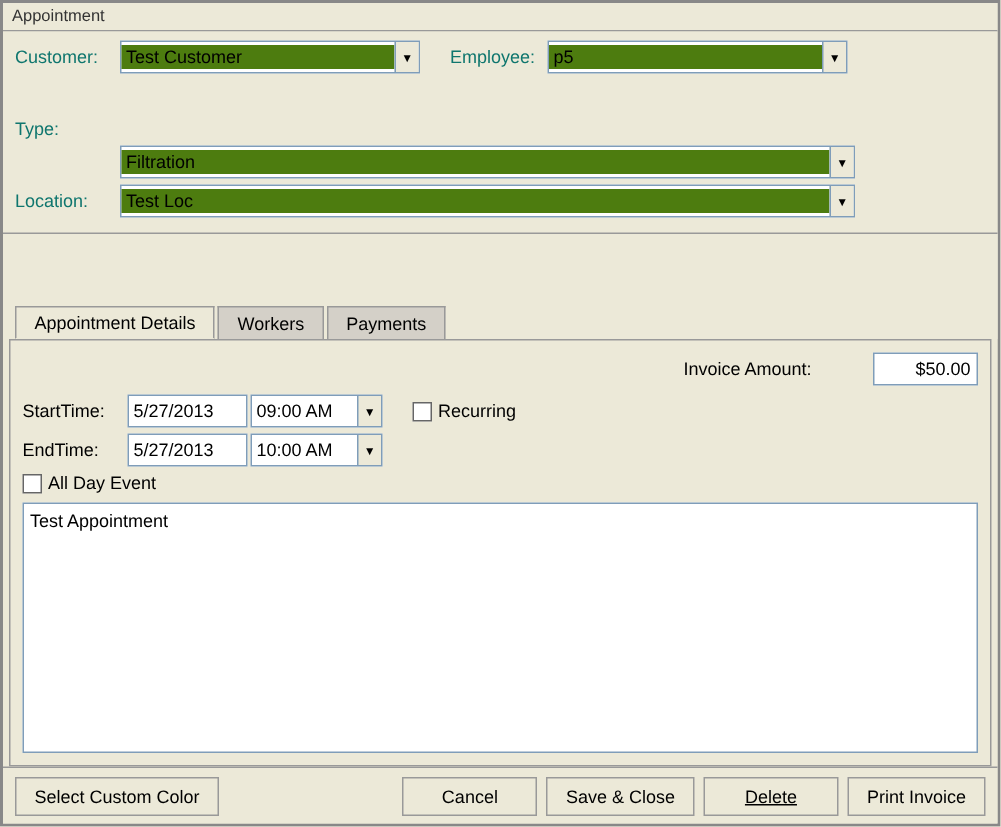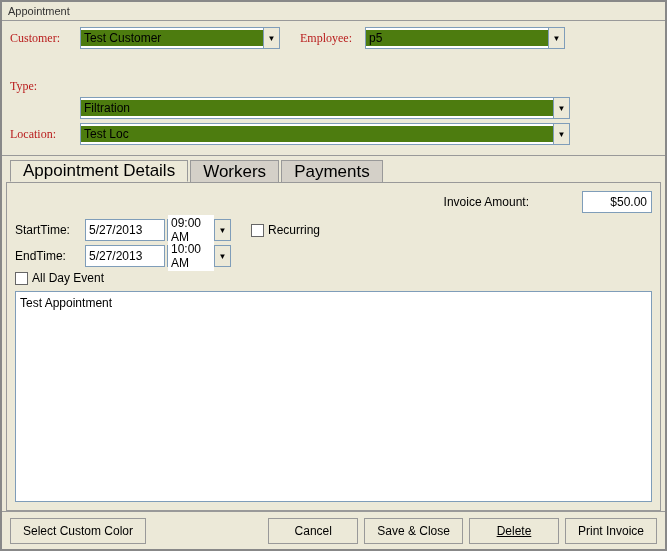--- a/index.html
+++ b/index.html
@@ -42,23 +42,22 @@
 
     .form-row {
       display: flex;
       align-items: center;
       margin-bottom: 4px;
     }
 
     .form-label {
       min-width: 70px;
       font-weight: normal;
-      color: #b91c1c;
-      font-size: 12px;
-      font-family: Liberation Serif, serif;
+      color: #0f766e;
+      font-size: 12px;
     }
 
     .form-select-wrapper {
       display: flex;
       align-items: center;
       border: 1px solid #7f9db9;
       background: white;
       height: 22px;
     }
 
@@ -116,29 +115,30 @@
     }
 
     .tab-bar {
       display: flex;
       padding: 4px 0 0 8px;
       background: #ece9d8;
     }
 
     .tab {
       padding: 3px 12px;
-      font-size: 17px;
+      font-size: 12px;
       border: 1px solid #999;
       cursor: pointer;
       margin-right: 2px;
       background: #d4d0c8;
       border-bottom: none;
       height: 22px;
       display: flex;
       align-items: center;
+      margin-top: 44px;
     }
 
     .tab.active {
       background: #ece9d8;
       border-bottom: 1px solid #ece9d8;
       position: relative;
       z-index: 2;
       margin-bottom: -1px;
     }
 
@@ -166,21 +166,20 @@
     }
 
     .invoice-amount {
       border: 1px solid #7f9db9;
       background: white;
       width: 70px;
       height: 22px;
       text-align: right;
       padding: 1px 4px;
       font-size: 12px;
-      margin-left: 12px;
     }
 
     .start-end-row {
       display: flex;
       align-items: center;
       margin-bottom: 4px;
     }
 
     .time-label {
       min-width: 70px;
@@ -202,21 +201,21 @@
       border: 1px solid #7f9db9;
       background: white;
       height: 22px;
       margin-left: 2px;
     }
 
     .time-select-text {
       padding: 1px 3px;
       font-size: 12px;
       background: white;
-      width: 46px;
+      width: 70px;
     }
 
     .time-select-btn {
       width: 16px;
       height: 20px;
       background: #ece9d8;
       border-left: 1px solid #7f9db9;
       display: flex;
       align-items: center;
       justify-content: center;

